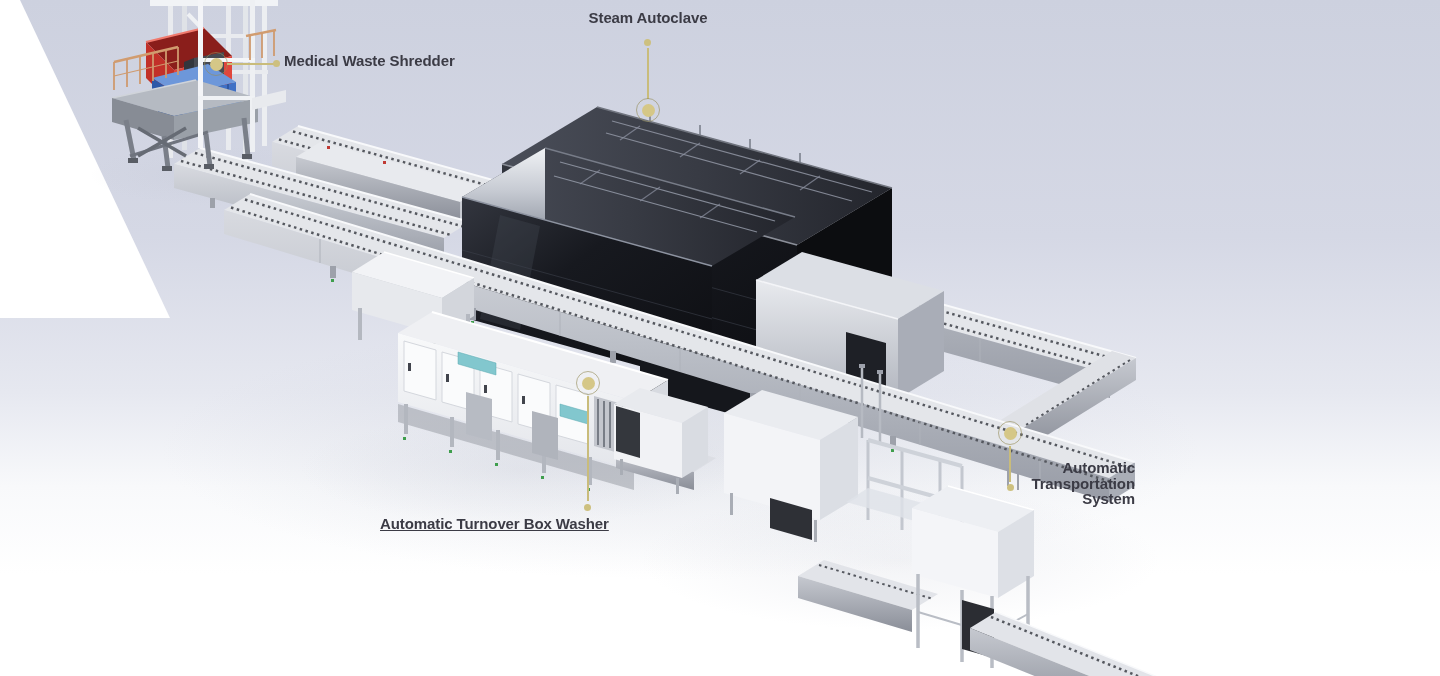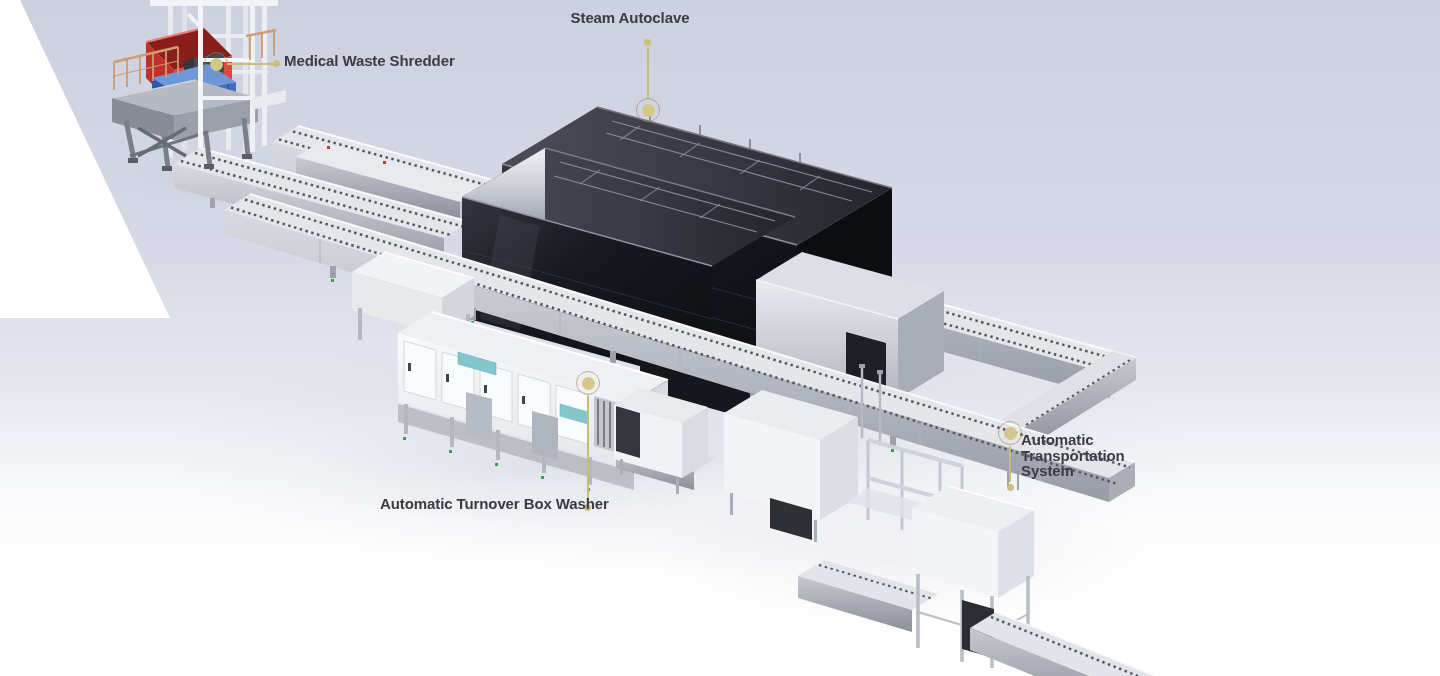--- a/index.html
+++ b/index.html
@@ -13,27 +13,27 @@
            border:1px solid rgba(148,140,88,.62);display:flex;align-items:center;justify-content:center;}
   .co-ring .co-dot{width:13px;height:13px;border-radius:50%;background:#d5c787;}
   .co-mini{position:absolute;width:7px;height:7px;border-radius:50%;background:#cdc07f;}
   .co-hline{position:absolute;height:1.5px;background:#c9bc7b;}
   .co-vline{position:absolute;width:1.5px;background:#c9bc7b;}
   
   .c1-ring{left:204px;top:52px;} .c1-line{left:227px;top:63px;width:47px;}
   .c1-mini{left:273px;top:60px;} .c1-label{left:284px;top:53px;text-align:right;}
   
   .c2-mini{left:644px;top:39px;} .c2-line{left:647px;top:48px;height:51px;}
-  .c2-ring{left:636px;top:98px;} .c2-label{left:555px;top:10px;width:150px;text-align:center;}
+  .c2-ring{left:636px;top:98px;} .c2-label{left:573px;top:10px;width:150px;text-align:center;}
   
   .c3-ring{left:576px;top:371px;} .c3-line{left:587px;top:396px;height:105px;}
-  .c3-mini{left:584px;top:504px;} .c3-label{left:380px;top:496px;}
+  .c3-mini{left:584px;top:504px;} .c3-label{left:380px;top:516px;text-decoration:underline;}
   
   .c4-ring{left:998px;top:421px;} .c4-line{left:1009px;top:446px;height:36px;}
-  .c4-mini{left:1007px;top:484px;} .c4-label{left:1021px;top:432px;width:114px;}
+  .c4-mini{left:1007px;top:484px;} .c4-label{left:1021px;top:460px;width:114px;text-align:right;}
 </style>
 </head>
 <body>
 
 <div class="stage">
 
 <svg width="1440" height="676" viewBox="0 0 1440 676">
   <defs>
     <linearGradient id="wall" x1="0" y1="0" x2="0" y2="1">
       <stop offset="0" stop-color="#cdd1df"></stop>

